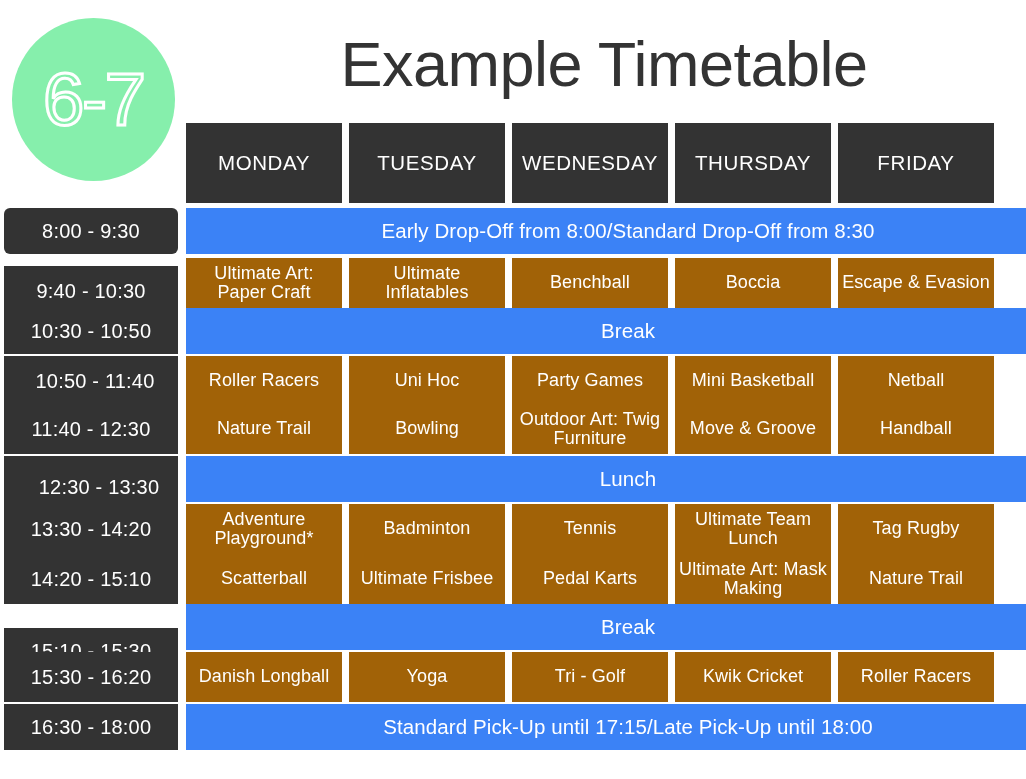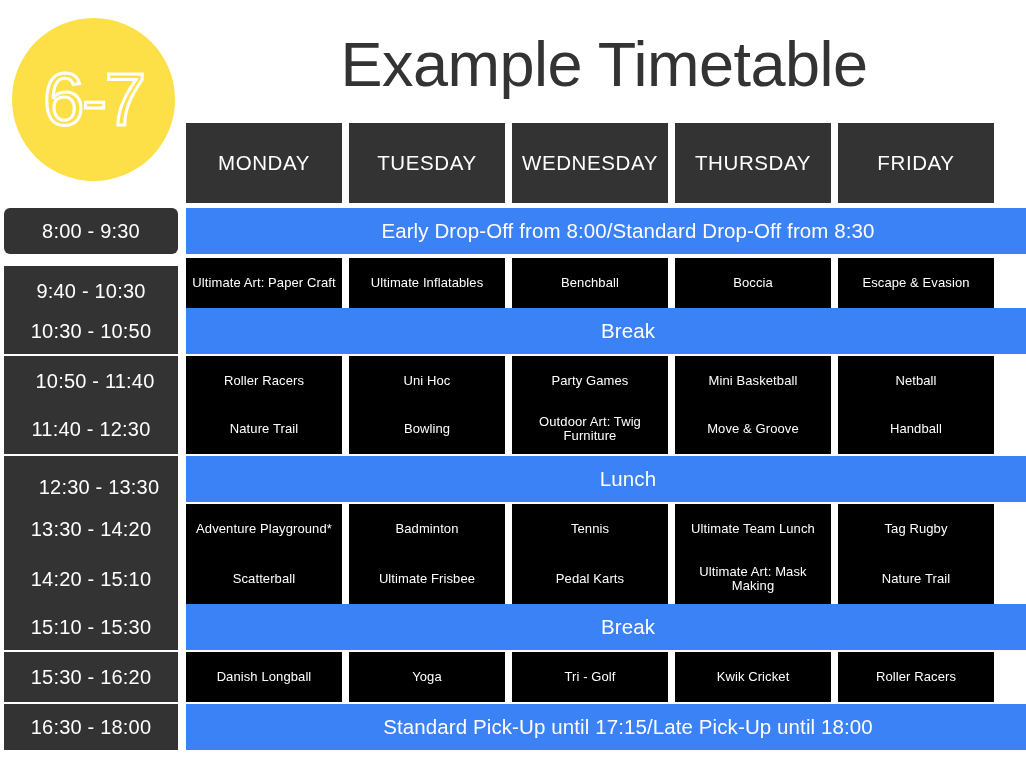--- a/index.html
+++ b/index.html
@@ -27,21 +27,21 @@
     height: 120px;
   }
 
   .age-badge {
     position: absolute;
     left: 12px;
     top: 18px;
     width: 163px;
     height: 163px;
     border-radius: 50%;
-    background: #fde047;
+    background: #86efac;
     display: flex;
     align-items: center;
     justify-content: center;
     z-index: 4;
   }
 
   .age-badge-text {
     font-family: "Liberation Sans", sans-serif;
     font-size: 74px;
     font-weight: 400;
@@ -105,27 +105,27 @@
     display: flex;
     align-items: center;
     justify-content: center;
     font-size: 20.5px;
     letter-spacing: 0.6px;
     white-space: nowrap;
   }
 
   .activity {
     flex: 1 1 0;
-    background: #000000;
+    background: #a16207;
     color: #ffffff;
     display: flex;
     align-items: center;
     justify-content: center;
     text-align: center;
-    font-size: 13px;
+    font-size: 18px;
     line-height: 1.08;
     letter-spacing: 0.1px;
     padding: 0 3px;
   }
 
   .banner {
     position: absolute;
     left: 186px;
     width: 884px;
     background: #3b82f6;
@@ -197,21 +197,21 @@
         <div class="activity">Tag Rugby</div>
       </div>
       <div class="time-cell" style="top: 554px; height: 50px;">14:20 - 15:10</div>
       <div class="day-strip" style="top: 554px; height: 50px;">
         <div class="activity">Scatterball</div>
         <div class="activity">Ultimate Frisbee</div>
         <div class="activity">Pedal Karts</div>
         <div class="activity">Ultimate Art: Mask Making</div>
         <div class="activity">Nature Trail</div>
       </div>
-      <div class="time-cell" style="top: 604px; height: 46px;">15:10 - 15:30</div>
+      <div class="time-cell" style="top: 628px; height: 46px;">15:10 - 15:30</div>
       <div class="banner" style="top: 604px; height: 46px;">Break</div>
       <div class="time-cell" style="top: 652px; height: 50px;">15:30 - 16:20</div>
       <div class="day-strip" style="top: 652px; height: 50px;">
         <div class="activity">Danish Longball</div>
         <div class="activity">Yoga</div>
         <div class="activity">Tri - Golf</div>
         <div class="activity">Kwik Cricket</div>
         <div class="activity">Roller Racers</div>
       </div>
       <div class="time-cell" style="top: 704px; height: 46px;">16:30 - 18:00</div>

